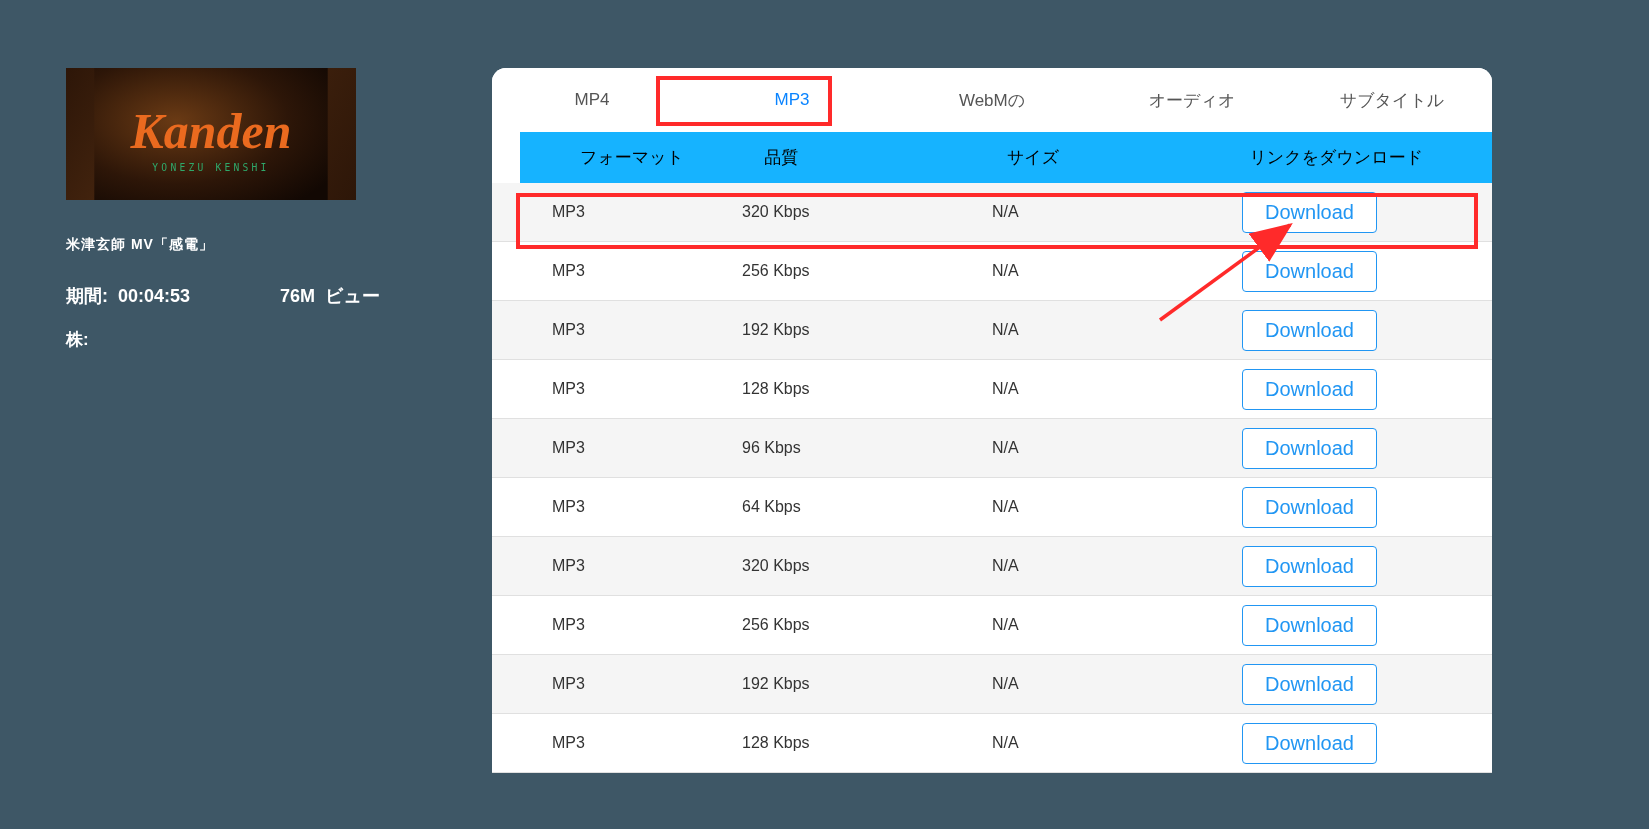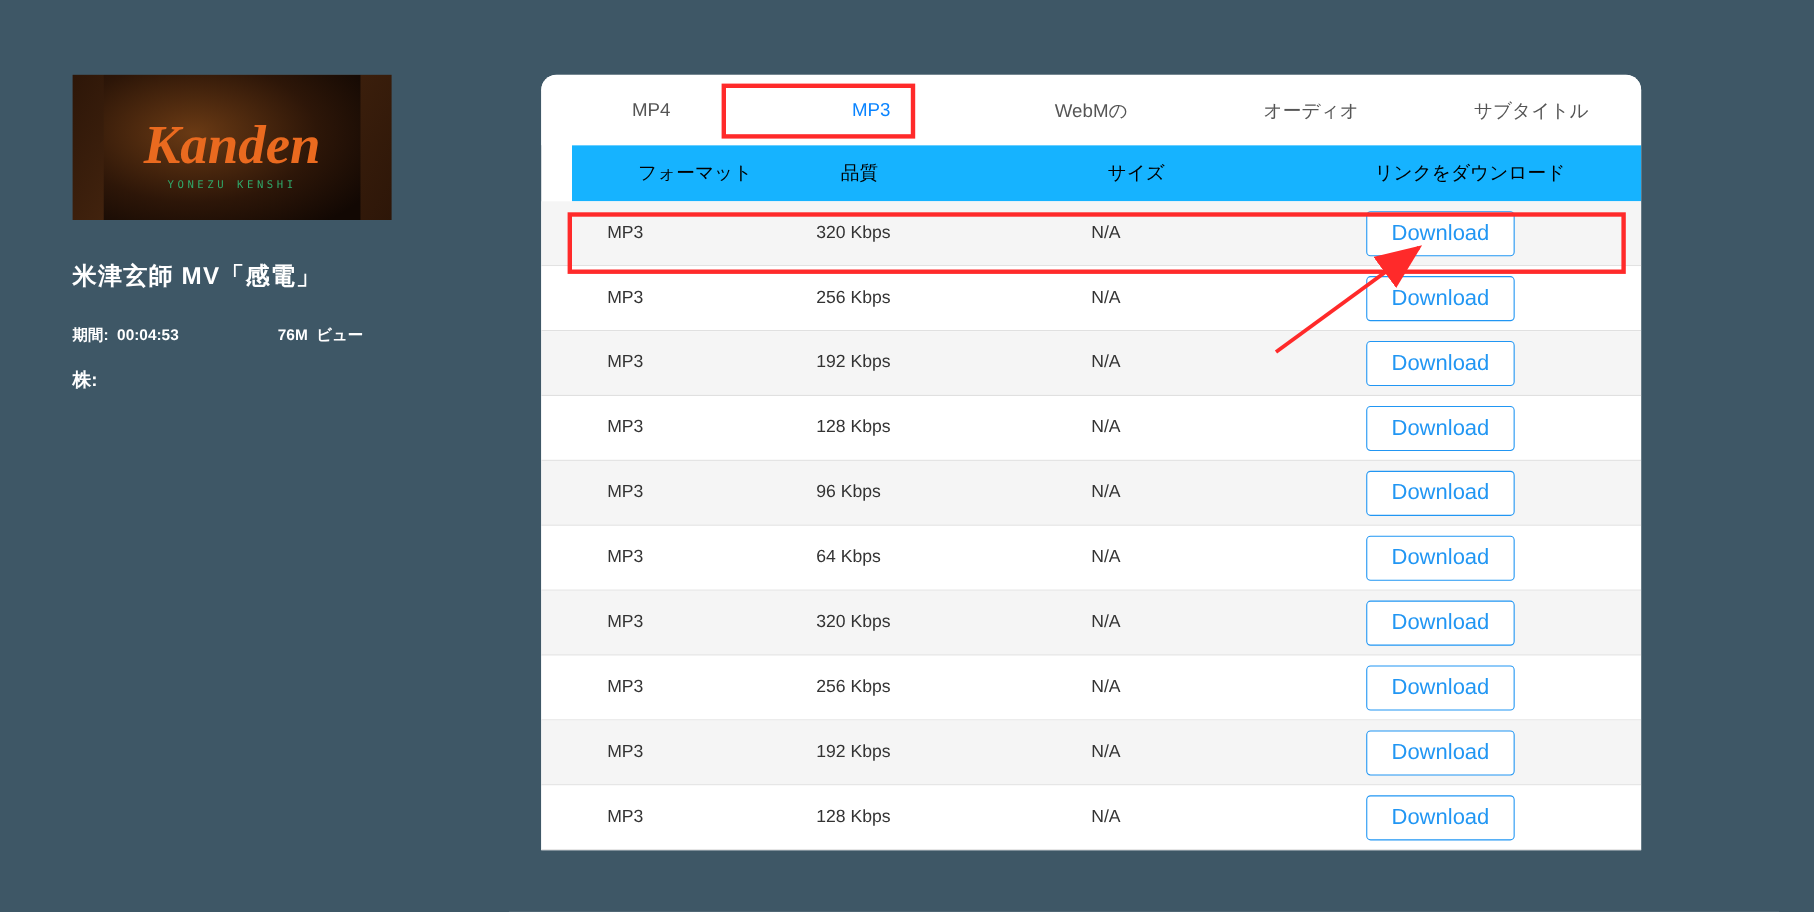--- a/index.html
+++ b/index.html
@@ -26,29 +26,29 @@
     align-items: center;
     justify-content: center;
     flex-direction: column;
     position: relative;
     overflow: hidden;
     text-decoration: underline;
   }
   .thumb svg { width: 100%; height: 100%; }
   .vtitle {
     margin-top: 36px;
-    font-size: 22px;
+    font-size: 14px;
     font-weight: bold;
     letter-spacing: 1px;
   }
   .meta-row {
     margin-top: 30px;
     display: flex;
     gap: 90px;
-    font-size: 14px;
+    font-size: 18px;
     font-weight: bold;
   }
   .meta-row span { white-space: nowrap; }
   .stock {
     margin-top: 20px;
     font-size: 17px;
     font-weight: bold;
   }
   .panel {
     position: absolute;

